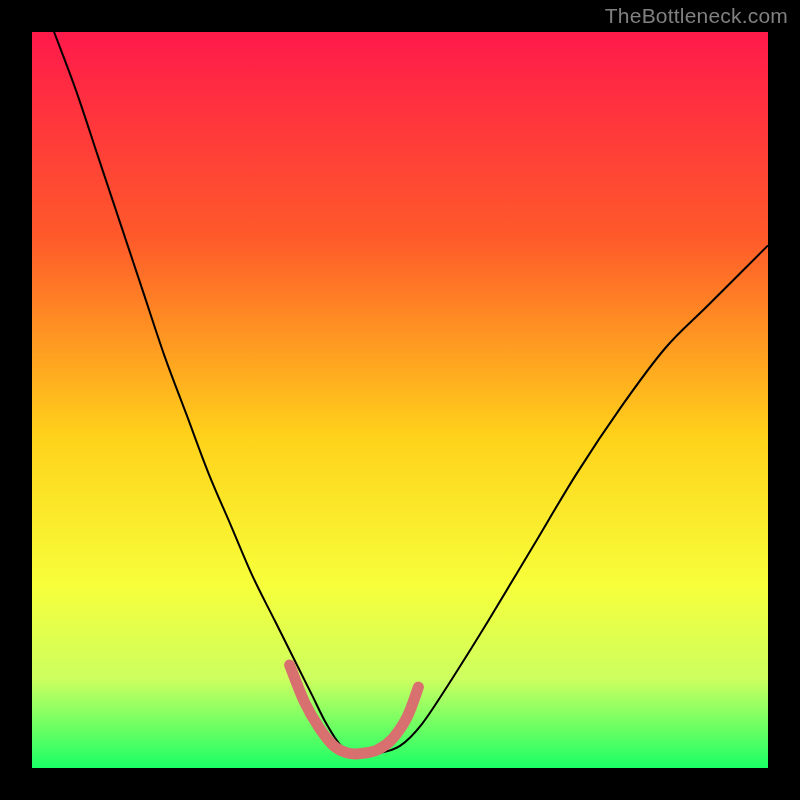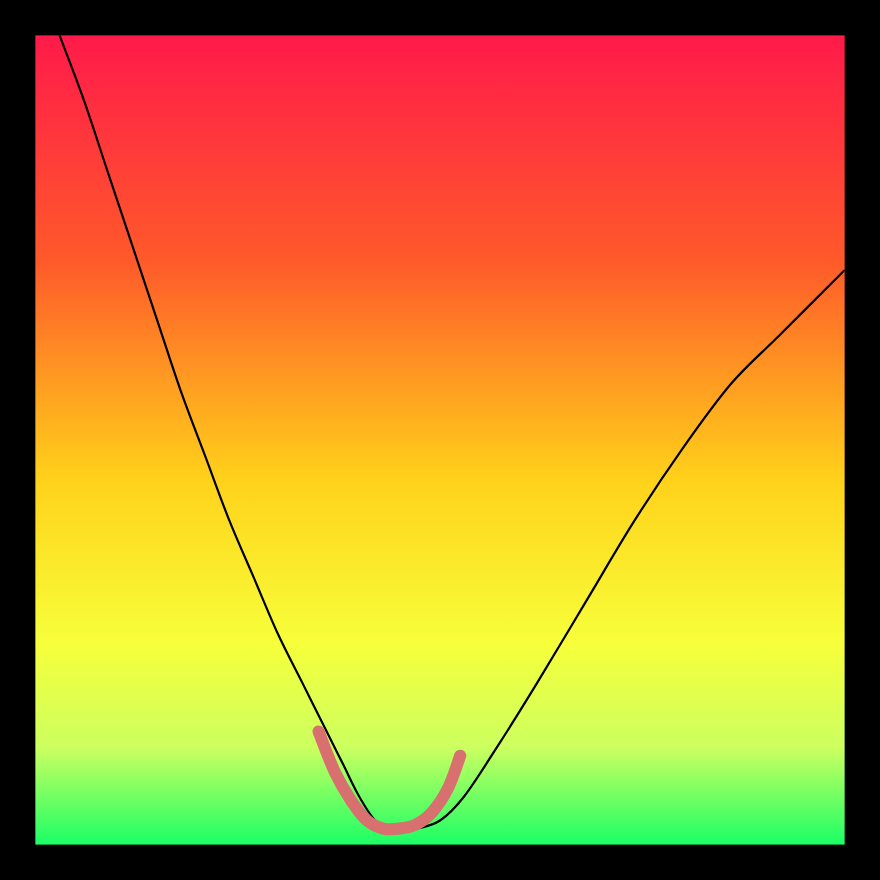--- a/index.html
+++ b/index.html
@@ -35,20 +35,21 @@
     top: 32px;
     width: 736px;
     height: 736px;
     display: block;
   }
 </style>
 </head>
 <body>
 
 <div class="frame">
+  <div class="watermark">TheBottleneck.com</div>
 
   <svg class="plot" viewBox="0 0 736 736" preserveAspectRatio="none">
     <defs>
       <linearGradient id="bg-grad" x1="0" y1="0" x2="0" y2="1">
           <stop offset="0%" stop-color="#ff1a4a"></stop>
           <stop offset="28%" stop-color="#ff5a2a"></stop>
           <stop offset="55%" stop-color="#ffd21a"></stop>
           <stop offset="75%" stop-color="#f7ff3a"></stop>
           <stop offset="88%" stop-color="#ccff60"></stop>
           <stop offset="100%" stop-color="#1aff66"></stop>

